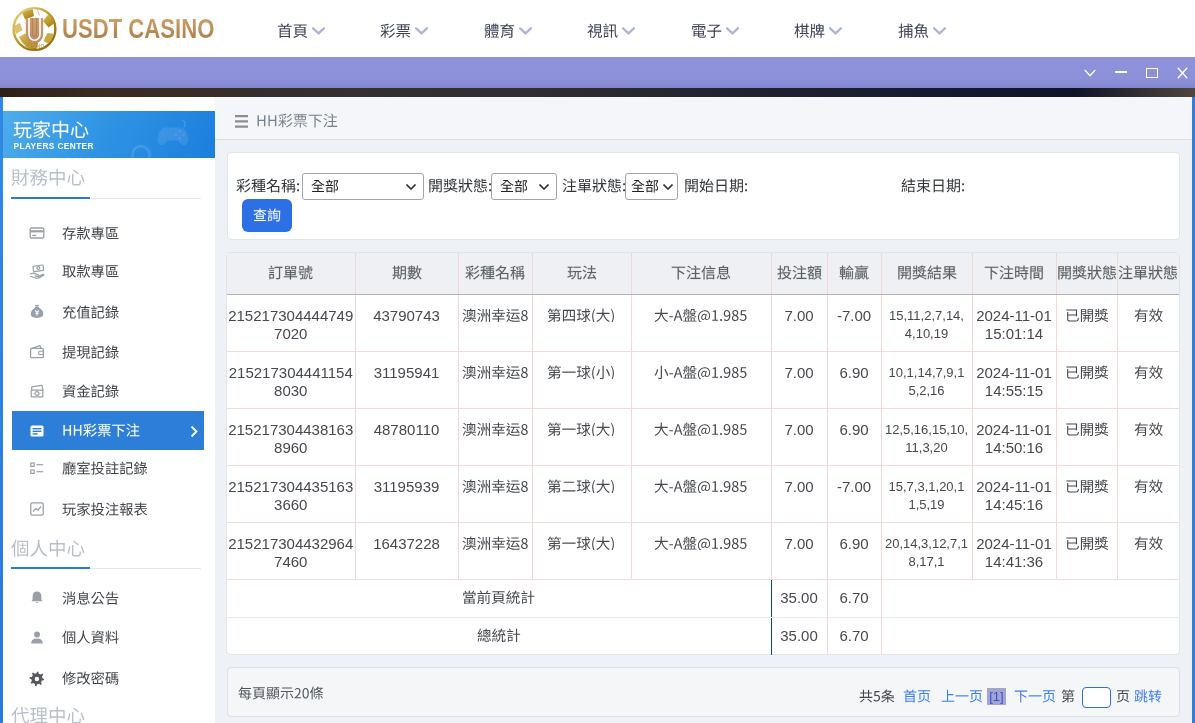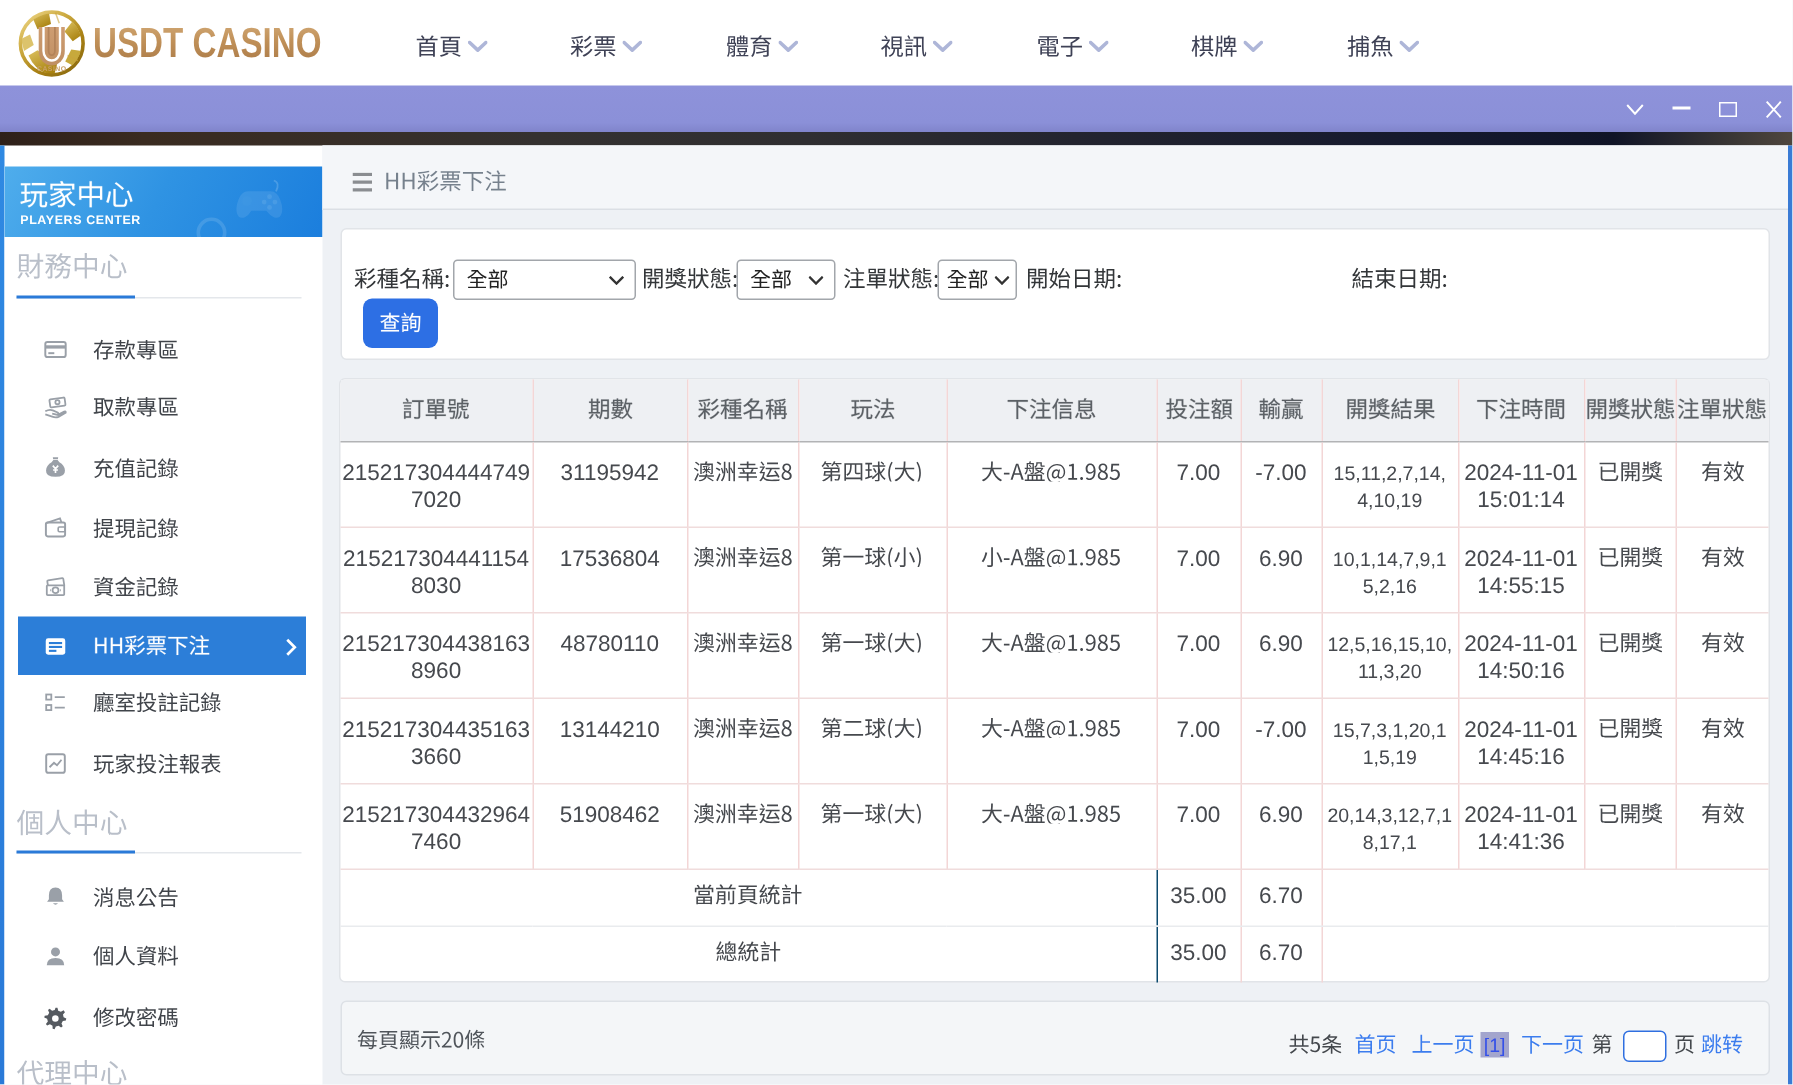--- a/index.html
+++ b/index.html
@@ -748,21 +748,21 @@
                   <use href="#g55AE" x="1000"></use>
                   <use href="#g72C0" x="2000"></use>
                   <use href="#g614B" x="3000"></use>
                 </g>
               </svg></th>
           </tr>
         </thead>
         <tbody>
           <tr>
             <td>215217304444749<br>7020</td>
-            <td>31195942</td>
+            <td>43790743</td>
             <td><svg width="66.5" height="14.6" viewBox="0 -880 4555 1000">
                 <g fill="#46494e">
                   <use href="#g6FB3" x="0"></use>
                   <use href="#g6D32" x="1000"></use>
                   <use href="#g5E78" x="2000"></use>
                   <use href="#g8FD0" x="3000"></use>
                   <use href="#g0038" x="4000"></use>
                 </g>
               </svg></td>
             <td><svg width="68.3" height="14.6" viewBox="0 -880 4676 1000">
@@ -802,21 +802,21 @@
               </svg></td>
             <td><svg width="29.2" height="14.6" viewBox="0 -880 2000 1000">
                 <g fill="#46494e">
                   <use href="#g6709" x="0"></use>
                   <use href="#g6548" x="1000"></use>
                 </g>
               </svg></td>
           </tr>
           <tr>
             <td>215217304441154<br>8030</td>
-            <td>17536804</td>
+            <td>31195941</td>
             <td><svg width="66.5" height="14.6" viewBox="0 -880 4555 1000">
                 <g fill="#46494e">
                   <use href="#g6FB3" x="0"></use>
                   <use href="#g6D32" x="1000"></use>
                   <use href="#g5E78" x="2000"></use>
                   <use href="#g8FD0" x="3000"></use>
                   <use href="#g0038" x="4000"></use>
                 </g>
               </svg></td>
             <td><svg width="68.3" height="14.6" viewBox="0 -880 4676 1000">
@@ -910,21 +910,21 @@
               </svg></td>
             <td><svg width="29.2" height="14.6" viewBox="0 -880 2000 1000">
                 <g fill="#46494e">
                   <use href="#g6709" x="0"></use>
                   <use href="#g6548" x="1000"></use>
                 </g>
               </svg></td>
           </tr>
           <tr>
             <td>215217304435163<br>3660</td>
-            <td>13144210</td>
+            <td>31195939</td>
             <td><svg width="66.5" height="14.6" viewBox="0 -880 4555 1000">
                 <g fill="#46494e">
                   <use href="#g6FB3" x="0"></use>
                   <use href="#g6D32" x="1000"></use>
                   <use href="#g5E78" x="2000"></use>
                   <use href="#g8FD0" x="3000"></use>
                   <use href="#g0038" x="4000"></use>
                 </g>
               </svg></td>
             <td><svg width="68.3" height="14.6" viewBox="0 -880 4676 1000">
@@ -964,21 +964,21 @@
               </svg></td>
             <td><svg width="29.2" height="14.6" viewBox="0 -880 2000 1000">
                 <g fill="#46494e">
                   <use href="#g6709" x="0"></use>
                   <use href="#g6548" x="1000"></use>
                 </g>
               </svg></td>
           </tr>
           <tr>
             <td>215217304432964<br>7460</td>
-            <td>51908462</td>
+            <td>16437228</td>
             <td><svg width="66.5" height="14.6" viewBox="0 -880 4555 1000">
                 <g fill="#46494e">
                   <use href="#g6FB3" x="0"></use>
                   <use href="#g6D32" x="1000"></use>
                   <use href="#g5E78" x="2000"></use>
                   <use href="#g8FD0" x="3000"></use>
                   <use href="#g0038" x="4000"></use>
                 </g>
               </svg></td>
             <td><svg width="68.3" height="14.6" viewBox="0 -880 4676 1000">

